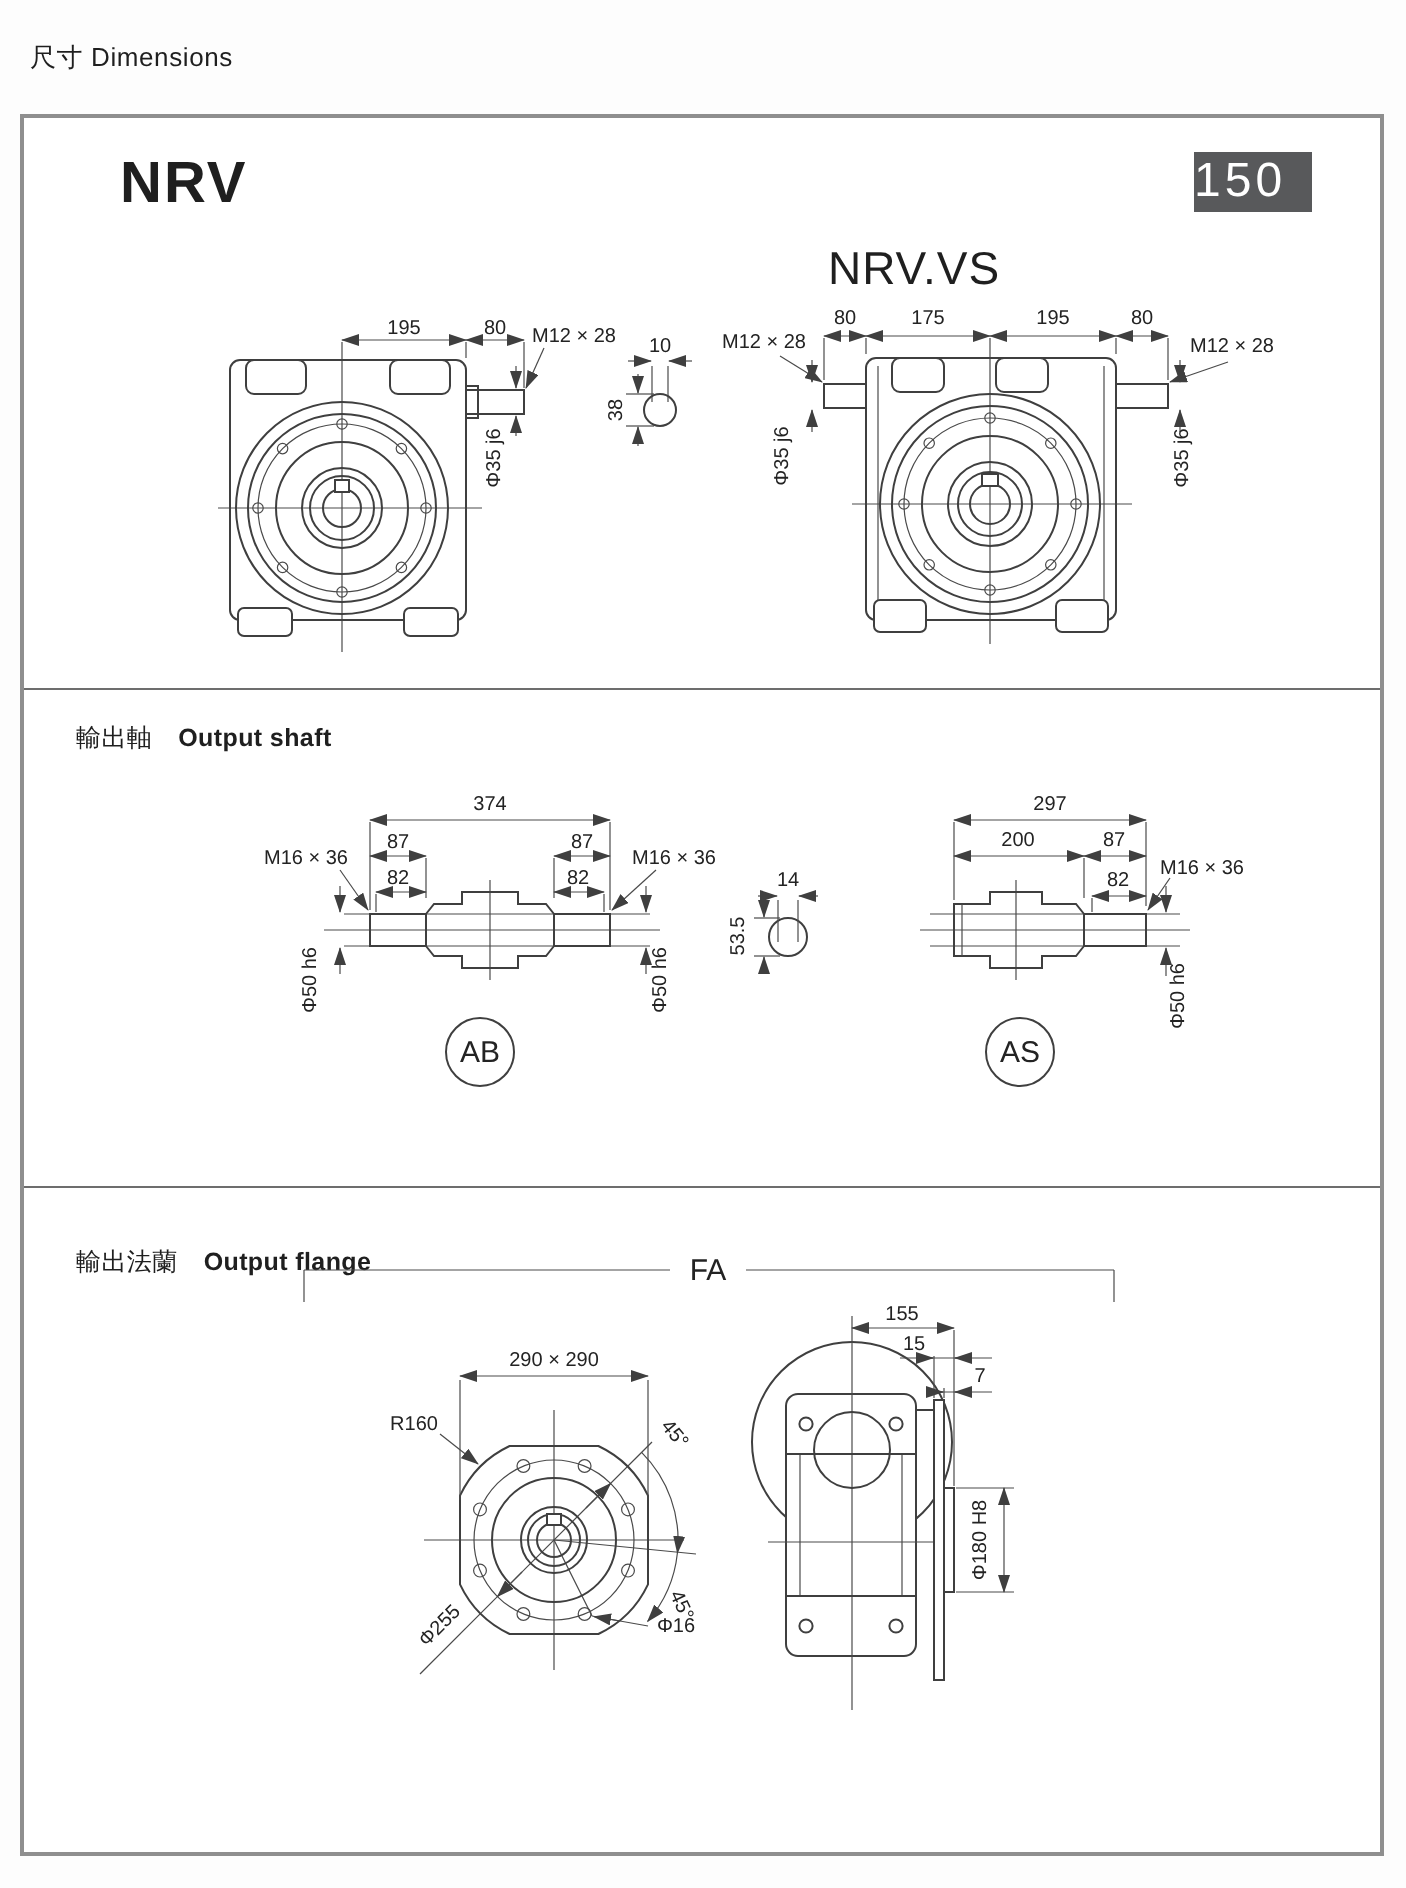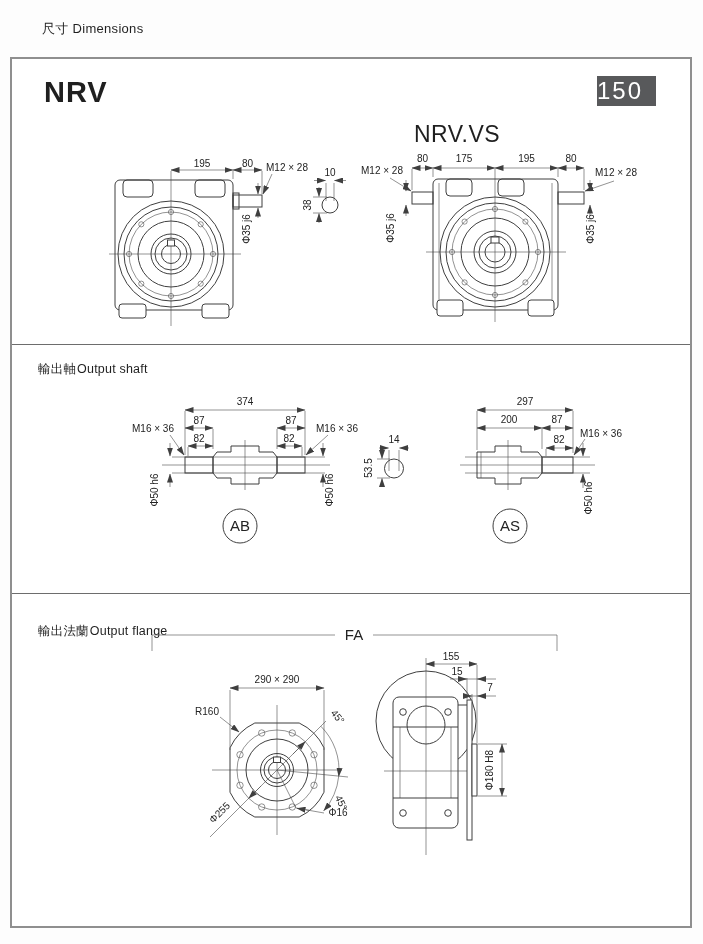--- a/index.html
+++ b/index.html
@@ -1,33 +1,33 @@
 <!DOCTYPE html>
 <html><head>
 <meta charset="utf-8">
 <style>
   html,body{margin:0;padding:0;}
   body{
     width:703px;height:944px;position:relative;background:#fdfdfd;
     font-family:"Liberation Sans",sans-serif;color:#1f1f1f;overflow:hidden;
   }
   .abs{position:absolute;}
-  #page-title{left:15px;top:20px;font-size:13px;letter-spacing:.3px;margin-left:27px;}
+  #page-title{left:15px;top:20px;font-size:13px;letter-spacing:.3px;}
   #panel{left:10px;top:57px;width:678px;height:867px;border:2px solid #8f8f8f;background:#fff;}
   .divider{left:12px;width:678px;height:1px;background:#6d6d6d;}
   #divider-1{top:344px;}
   #divider-2{top:593px;}
-  #series-title{left:44px;top:76px;font-size:29px;font-weight:bold;letter-spacing:1px;}
+  #series-title{left:60px;top:76px;font-size:29px;font-weight:bold;letter-spacing:1px;}
   #size-badge{left:597px;top:76px;width:59px;height:30px;background:#58595b;color:#fff;
     font-size:24px;line-height:30px;letter-spacing:2px;}
   #variant-title{left:414px;top:121px;font-size:23px;letter-spacing:.5px;}
   .sec-head{font-size:12.5px;letter-spacing:.2px;}
   #sec-output-shaft{left:38px;top:361px;}
   #sec-output-flange{left:38px;top:623px;}
-  .sec-head .en{margin-left:1px;}
+  .sec-head .en{margin-left:13px;font-weight:bold;}
   svg{display:block;}
   svg text{font-family:"Liberation Sans",sans-serif;font-size:10px;fill:#232323;stroke:none;}
   text.big{font-size:15px;}
   .ln{stroke:#3f3f3f;stroke-width:1;fill:none;}
   .tn{stroke:#4a4a4a;stroke-width:0.6;fill:none;}
   .wh{fill:#ffffff;}
 </style>
 </head>
 <body>
 

